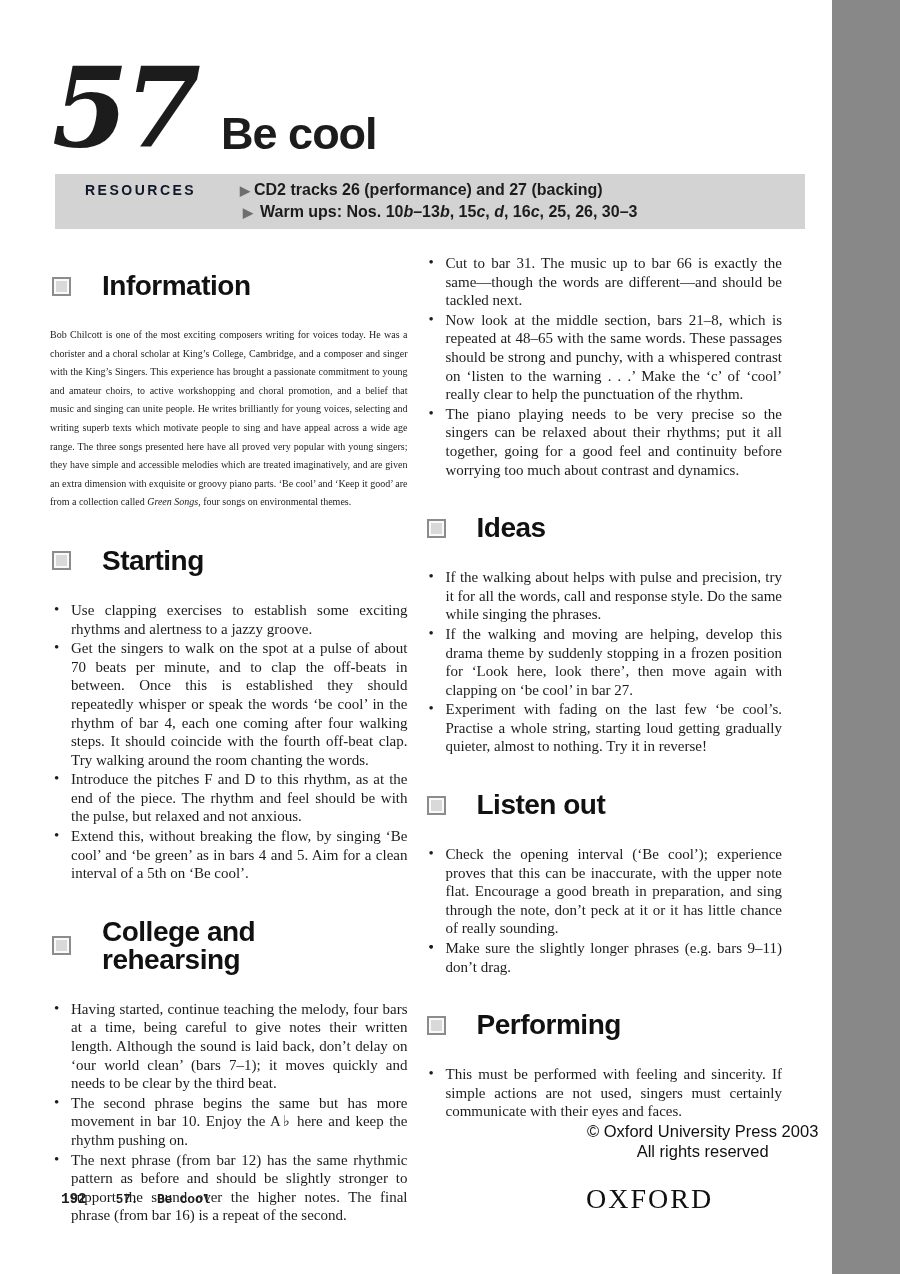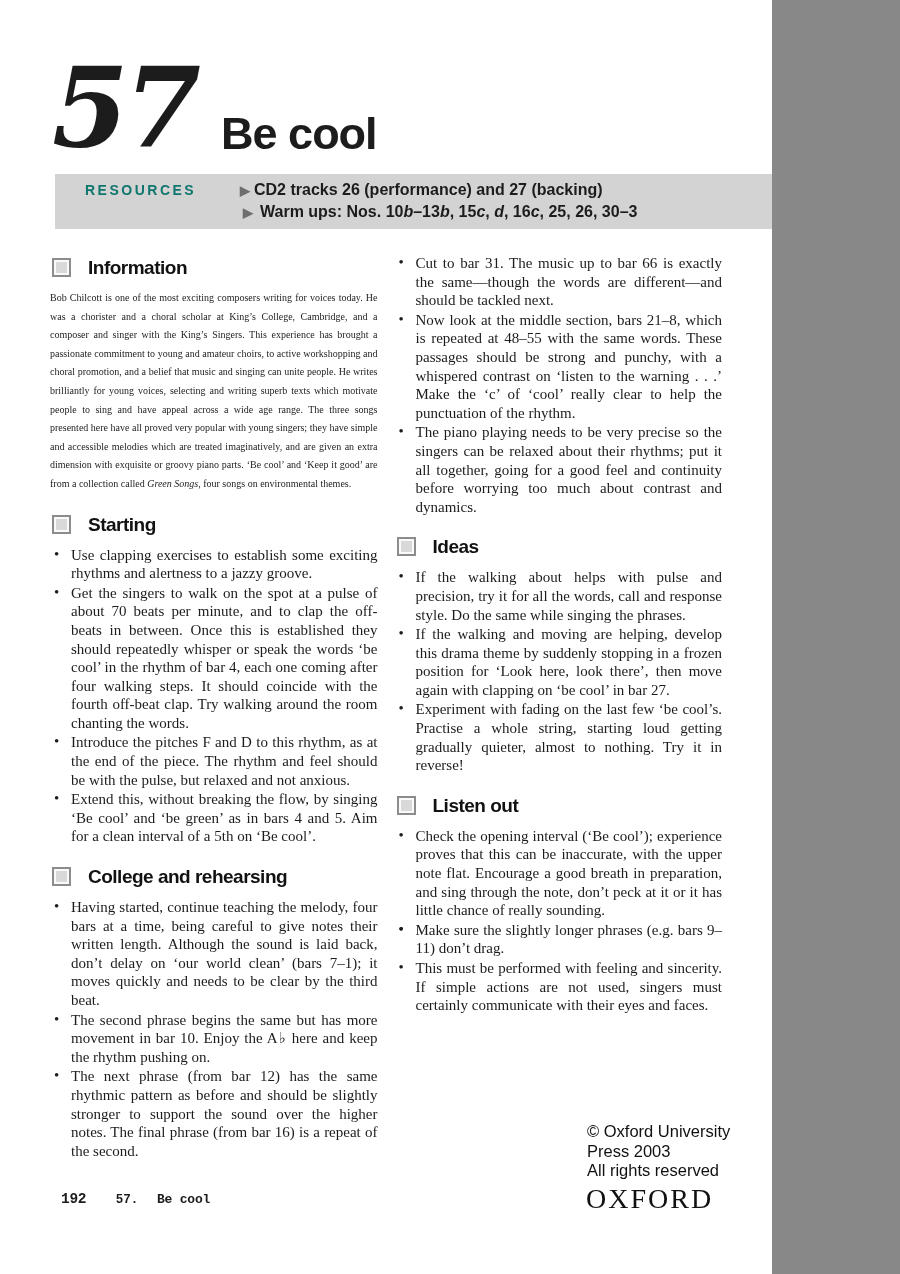--- a/index.html
+++ b/index.html
@@ -1,18 +1,18 @@
 <!DOCTYPE html>
 <html><head>
 <meta charset="utf-8">
 <style>
   html,body{margin:0;padding:0;background:#888;}
   .page{
     position:relative;
-    width:772px;height:1274px;
+    width:832px;height:1274px;
     background:#ffffff;
     overflow:hidden;
     font-family:"Liberation Serif", serif;
     color:#1c1c1c;
     box-sizing:border-box;
     padding:30px 50px 0 50px;
   }
   
   .hdr{display:flex;align-items:flex-end;margin:6px 0 0 2px;height:122px;}
   .unit-num{
@@ -33,21 +33,21 @@
     width:750px;
     background:#d3d3d3;
     display:flex;
     padding:5px 0 6px 0;
   }
   .res-label{
     flex:none;width:155px;
     padding:3px 0 0 30px;
     font-family:"Liberation Sans", sans-serif;
     font-weight:700;font-size:14px;letter-spacing:2.5px;
-    color:#0f766e;
+    color:#0f172a;
   }
   .res-lines{flex:1;display:flex;flex-direction:column;}
   .res-line{
     display:flex;align-items:baseline;
     font-family:"Liberation Sans", sans-serif;
     font-weight:700;font-size:16px;line-height:21px;
   }
   .res-line .tri{flex:none;color:#6e6e6e;font-size:13px;margin-right:4px;}
   .res-line:nth-child(2) .tri{margin-left:3px;margin-right:7px;}
   .it{font-style:italic;}
@@ -57,23 +57,23 @@
   .sec:first-child .hrow{margin-top:0;}
   .hrow{display:flex;align-items:center;margin:17px 0 8px 0;}
   .cbox{
     flex:none;width:15px;height:15px;
     border:2px solid #8c8c8c;
     background:#d9d9d9;
     box-shadow:inset 0 0 0 2px #fafafa;
     margin:0 13px 0 2px;
   }
   .hrow h2{
-    margin:4px;
-    font-family:"Liberation Sans", sans-serif;
-    font-weight:700;font-size:19px;line-height:1;
+    margin:18px;
+    font-family:"Liberation Sans", sans-serif;
+    font-weight:700;font-size:28px;line-height:1;
     letter-spacing:-0.5px;color:#111;
   }
   .sec p{
     margin:0 0 3px 0;
     font-size:10px;line-height:18.6px;
     text-align:justify;
   }
   .sec ul{margin:0;padding:0;list-style:none;}
   .sec li{
     position:relative;
@@ -89,21 +89,21 @@
     font-family:Liberation Mono, monospace;
     white-space:nowrap;
     margin-left:11px;
   }
   .foot-left .pgno{font-weight:700;font-size:14.5px;letter-spacing:-0.3px;}
   .foot-left .chref{font-weight:600;font-size:12.5px;margin-left:20px;}
   .foot-left .chtitle{font-weight:600;font-size:13px;margin-left:9px;letter-spacing:-0.2px;}
   .copyright{
     position:absolute;left:587px;top:1122px;
     font-family:"Liberation Sans", sans-serif;
-    font-size:16.5px;line-height:19.5px;color:#111;
+    font-size:16.5px;line-height:19.5px;color:#111;text-align:center;
   }
   .oxford-logo{
     position:absolute;left:586px;top:1183px;
     font-family:"Liberation Serif", serif;
     font-size:28px;letter-spacing:2px;color:#111;
   }
 </style>
 </head>
 <body>
 
@@ -158,21 +158,21 @@
             <li><span class="mk">•</span><span class="btx"><span>Having started, continue teaching the melody, four bars at a time, being careful to give notes their written length. Although the sound is laid back, don’t delay on ‘our world clean’ (bars 7–1); it moves quickly and needs to be clear by the third beat.</span></span></li>
             <li><span class="mk">•</span><span class="btx"><span>The second phrase begins the same but has more movement in bar 10. Enjoy the A♭ here and keep the rhythm pushing on.</span></span></li>
             <li><span class="mk">•</span><span class="btx"><span>The next phrase (from bar 12) has the same rhythmic pattern as before and should be slightly stronger to support the sound over the higher notes. The final phrase (from bar 16) is a repeat of the second.</span></span></li>
           </ul>
         </section>
       </div>
     <div class="col">
         <section class="sec">
           <ul>
             <li><span class="mk">•</span><span class="btx"><span>Cut to bar 31. The music up to bar 66 is exactly the same—though the words are different—and should be tackled next.</span></span></li>
-            <li><span class="mk">•</span><span class="btx"><span>Now look at the middle section, bars 21–8, which is repeated at 48–55 with the same words. These passages should be strong and punchy, with a whispered contrast on ‘listen to the warning  . . .’ Make the ‘c’ of ‘cool’ really clear to help the punctuation of the rhythm.</span></span></li>
+            <li><span class="mk">•</span><span class="btx"><span>Now look at the middle section, bars 21–8, which is repeated at 48–65 with the same words. These passages should be strong and punchy, with a whispered contrast on ‘listen to the warning  . . .’ Make the ‘c’ of ‘cool’ really clear to help the punctuation of the rhythm.</span></span></li>
             <li><span class="mk">•</span><span class="btx"><span>The piano playing needs to be very precise so the singers can be relaxed about their rhythms; put it all together, going for a good feel and continuity before worrying too much about contrast and dynamics.</span></span></li>
           </ul>
         </section>
         <section class="sec">
           <div class="hrow">
             <span class="cbox"></span>
             <h2>Ideas</h2>
           </div>
           <ul>
             <li><span class="mk">•</span><span class="btx"><span>If the walking about helps with pulse and precision, try it for all the words, call and response style. Do the same while singing the phrases.</span></span></li>
@@ -185,20 +185,24 @@
             <span class="cbox"></span>
             <h2>Listen out</h2>
           </div>
           <ul>
             <li><span class="mk">•</span><span class="btx"><span>Check the opening interval (‘Be cool’); experience proves that this can be inaccurate, with the upper note flat. Encourage a good breath in preparation, and sing through the note, don’t peck at it or it has little chance of really sounding.</span></span></li>
             <li><span class="mk">•</span></li>
             <li><span class="mk">•</span><span class="btx"><span>Make sure the slightly longer phrases (e.g. bars 9–11) don’t drag.</span></span></li>
           </ul>
         </section>
         <section class="sec">
+          <div class="hrow">
+            <span class="cbox"></span>
+            <h2>Performing</h2>
+          </div>
           <ul>
             <li><span class="mk">•</span><span class="btx"><span>This must be performed with feeling and sincerity. If simple actions are not used, singers must certainly communicate with their eyes and faces.</span></span></li>
           </ul>
         </section>
       </div>
   </div>
 
   <div class="foot-left">
     <span class="pgno">192</span>
     <span class="chref">57.</span>

